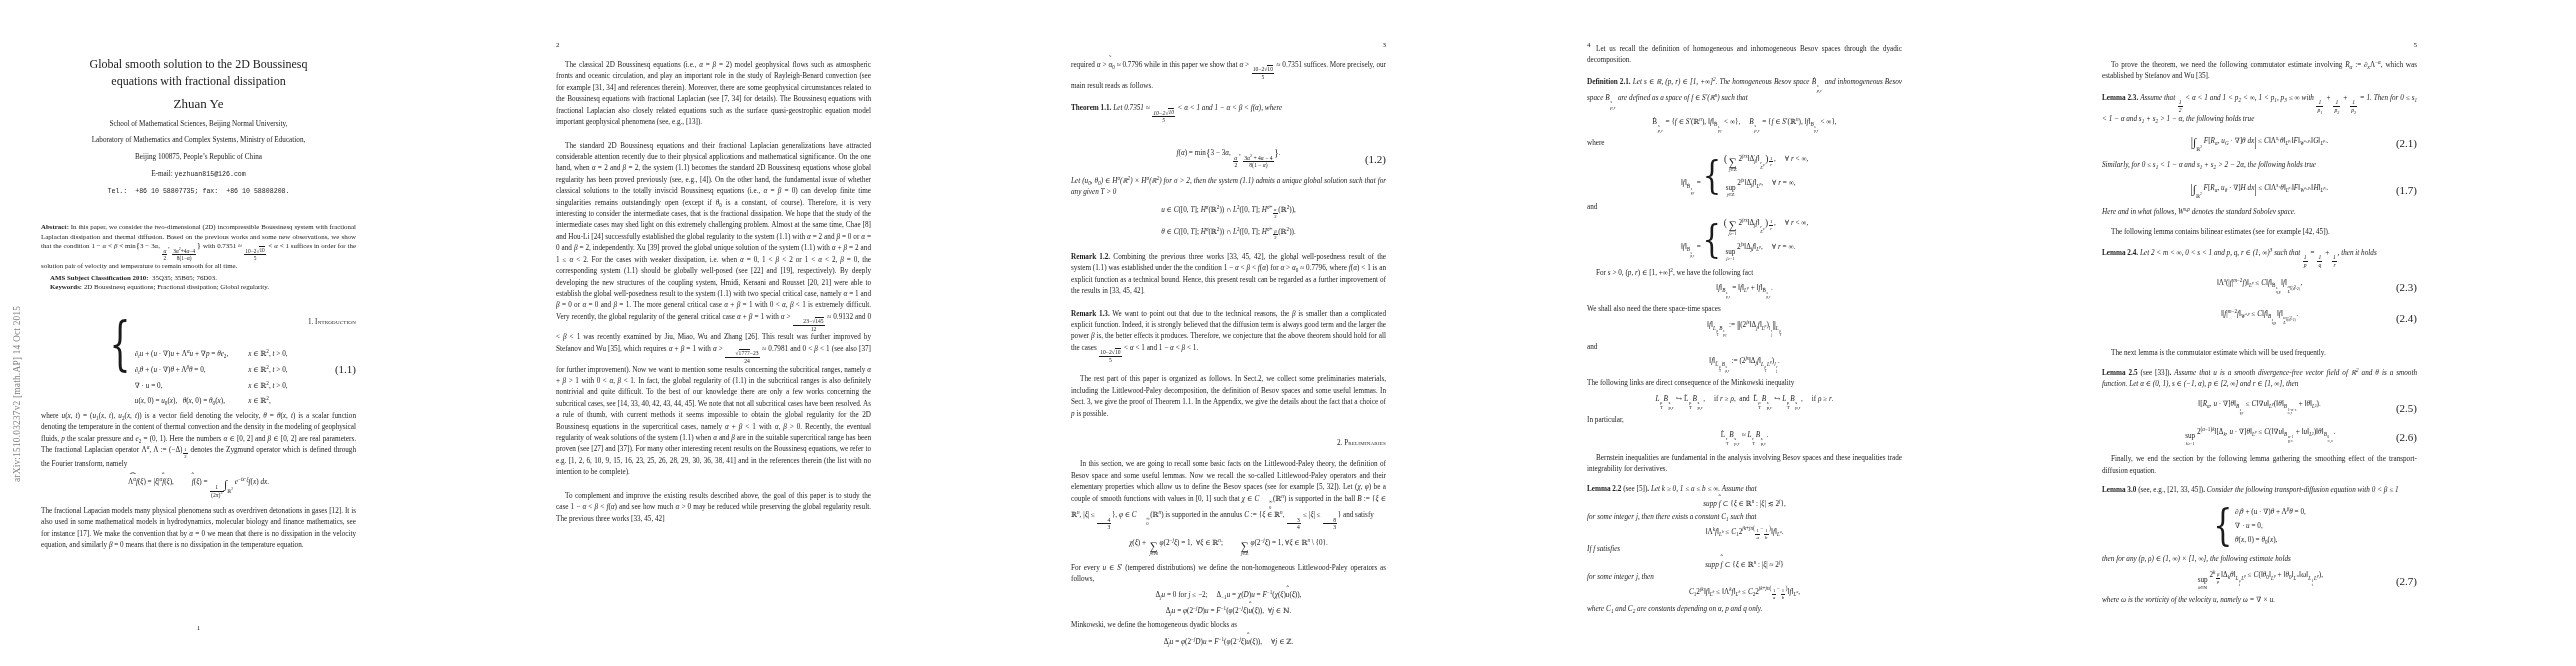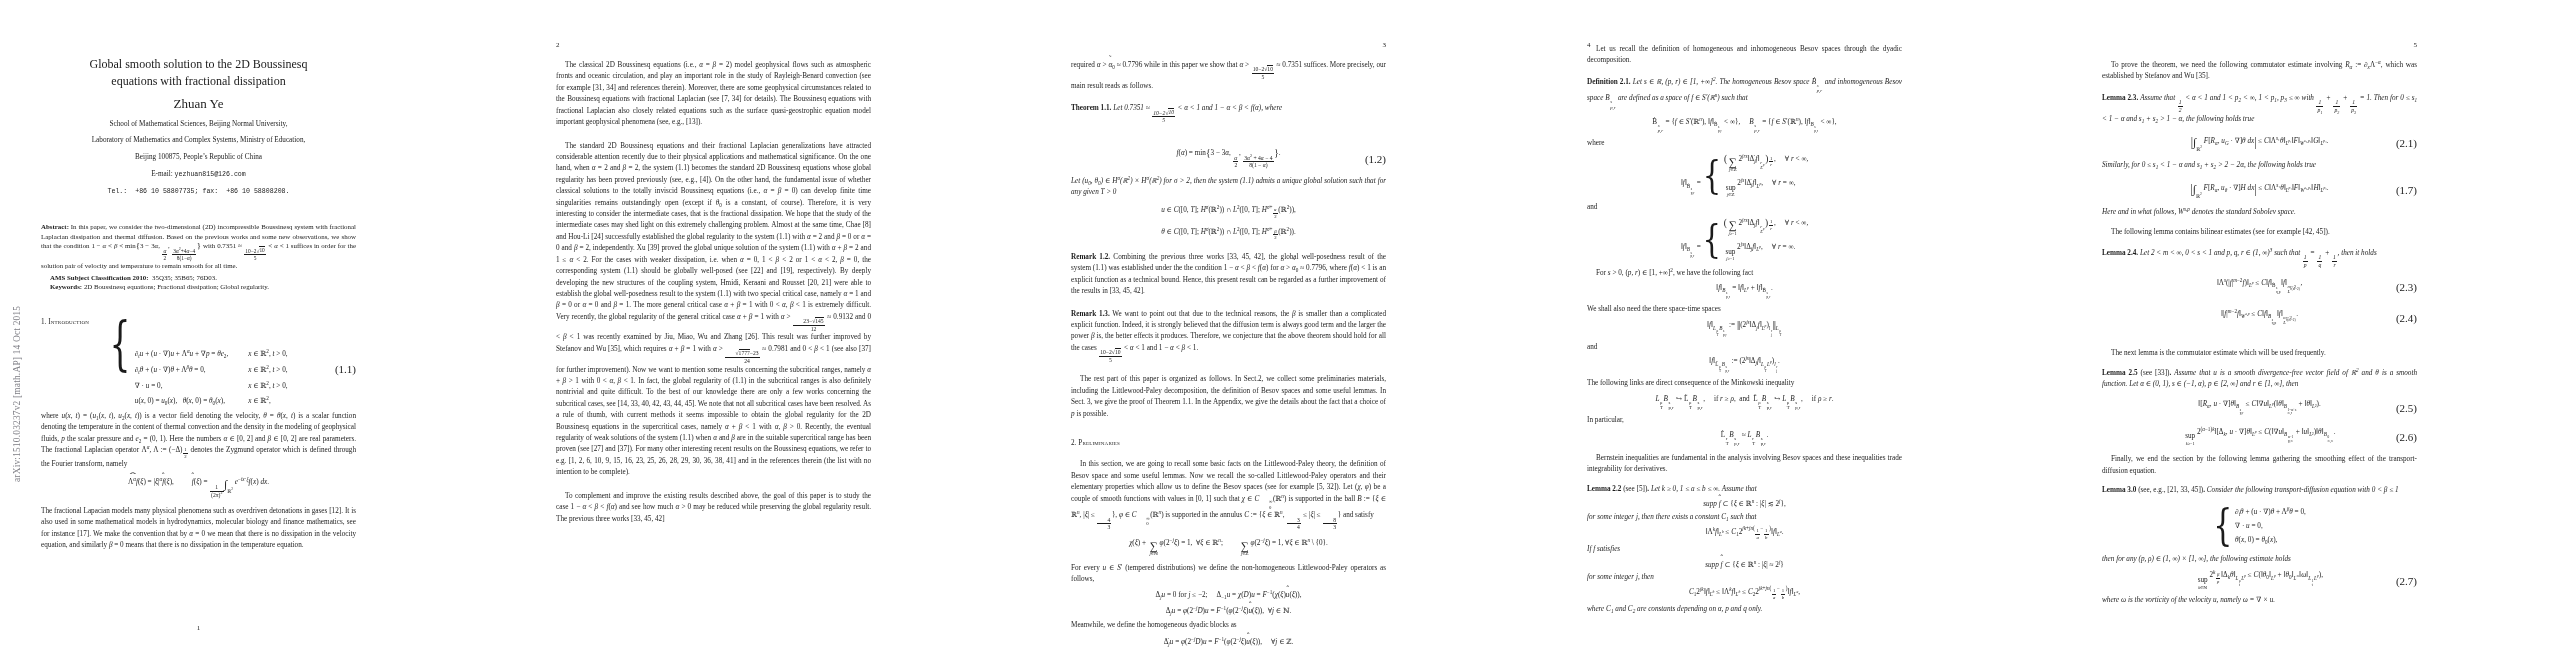--- a/index.html
+++ b/index.html
@@ -15,21 +15,21 @@
   .sidebar{position:absolute;left:12.2px;top:149px;height:333px;writing-mode:vertical-rl;
            transform:rotate(180deg);font-size:9.4px;color:#7d7d84;letter-spacing:0.2px;white-space:nowrap;}
   .ttl{font-size:12px;font-weight:400;text-align:center;line-height:17px;margin:56px 0 0;}
   .ctr{text-align:center}
   .author{font-size:13px;margin-top:6px}
   .affil{font-size:7.2px;margin-top:6.7px;line-height:10px}
   .tt{font-family:"Liberation Mono","DejaVu Sans Mono",monospace;font-size:6.6px}
   .p{font-size:7.2px;line-height:11.4px;text-align:justify;margin:0;}
   .small{font-size:6.9px;line-height:9.7px}
   .ind{text-indent:9px}
-  .hd{font-size:7.2px;text-align:left;margin:0}
+  .hd{font-size:7.2px;text-align:right;margin:0}
   .scx{font-variant:small-caps;letter-spacing:0.2px}
   .eq{position:relative;font-size:7.2px;display:flex;justify-content:center;align-items:center;margin:0;}
   .eq .tg{position:absolute;right:0;top:50%;transform:translateY(-50%);font-size:11px}
   sup,sub{font-size:.72em;line-height:0}
   .f{display:inline-flex;flex-direction:column;text-align:center;vertical-align:-.8em;
      font-size:.78em;line-height:1.18;margin:0 0.6px}
   .f>span{padding:0 1.1px;display:block}
   .f>span:first-child{border-bottom:0.5px solid #1b1b1b}
   sup .f{vertical-align:-.45em;font-size:.92em}
   .k{display:inline-flex;flex-direction:column;font-size:.66em;line-height:1.12;
@@ -196,21 +196,21 @@
             <span class="gl"><i>j</i>∈ℤ</span>
           </span><i>φ</i>(2<sup>−<i>j</i></sup><i>ξ</i>) = 1, ∀<i>ξ</i> ∈ ℝ<sup><i>n</i></sup> \ {0}.</span>
     </div>
     <div class="p" style="margin-top:4.4px">For every <i>u</i> ∈ <i>S</i>′ (tempered distributions) we define the non-homogeneous Littlewood-Paley operators as follows,</div>
     <div class="eq" style="margin-top:5.6px">
       <span>Δ<sub><i>j</i></sub><i>u</i> = 0 for <i>j</i> ≤ −2;  Δ<sub>−1</sub><i>u</i> = <i>χ</i>(<i>D</i>)<i>u</i> = <i>F</i><sup>−1</sup>(<i>χ</i>(<i>ξ</i>)<span class="w"><i>u</i></span>(<i>ξ</i>)),</span>
     </div>
     <div class="eq" style="margin-top:6.7px">
       <span>Δ<sub><i>j</i></sub><i>u</i> = <i>φ</i>(2<sup>−<i>j</i></sup><i>D</i>)<i>u</i> = <i>F</i><sup>−1</sup>(<i>φ</i>(2<sup>−<i>j</i></sup><i>ξ</i>)<span class="w"><i>u</i></span>(<i>ξ</i>)), &nbsp;∀<i>j</i> ∈ ℕ.</span>
     </div>
-    <div class="p" style="margin-top:5.6px">Meanwhile, we define the homogeneous dyadic blocks as</div>
+    <div class="p" style="margin-top:5.6px">Minkowski, we define the homogeneous dyadic blocks as</div>
     <div class="eq" style="margin-top:5.6px">
       <span>Δ̇<sub><i>j</i></sub><i>u</i> = <i>φ</i>(2<sup>−<i>j</i></sup><i>D</i>)<i>u</i> = <i>F</i><sup>−1</sup>(<i>φ</i>(2<sup>−<i>j</i></sup><i>ξ</i>)<span class="w"><i>u</i></span>(<i>ξ</i>)),  ∀<i>j</i> ∈ ℤ.</span>
     </div>
   </div>
 </div>
 
 <div class="page" id="page4">
   <div class="pn">4</div>
   <div class="content">
     <div class="p ind" style="margin-top:44px">Let us recall the definition of homogeneous and inhomogeneous Besov spaces through the dyadic decomposition.</div>

